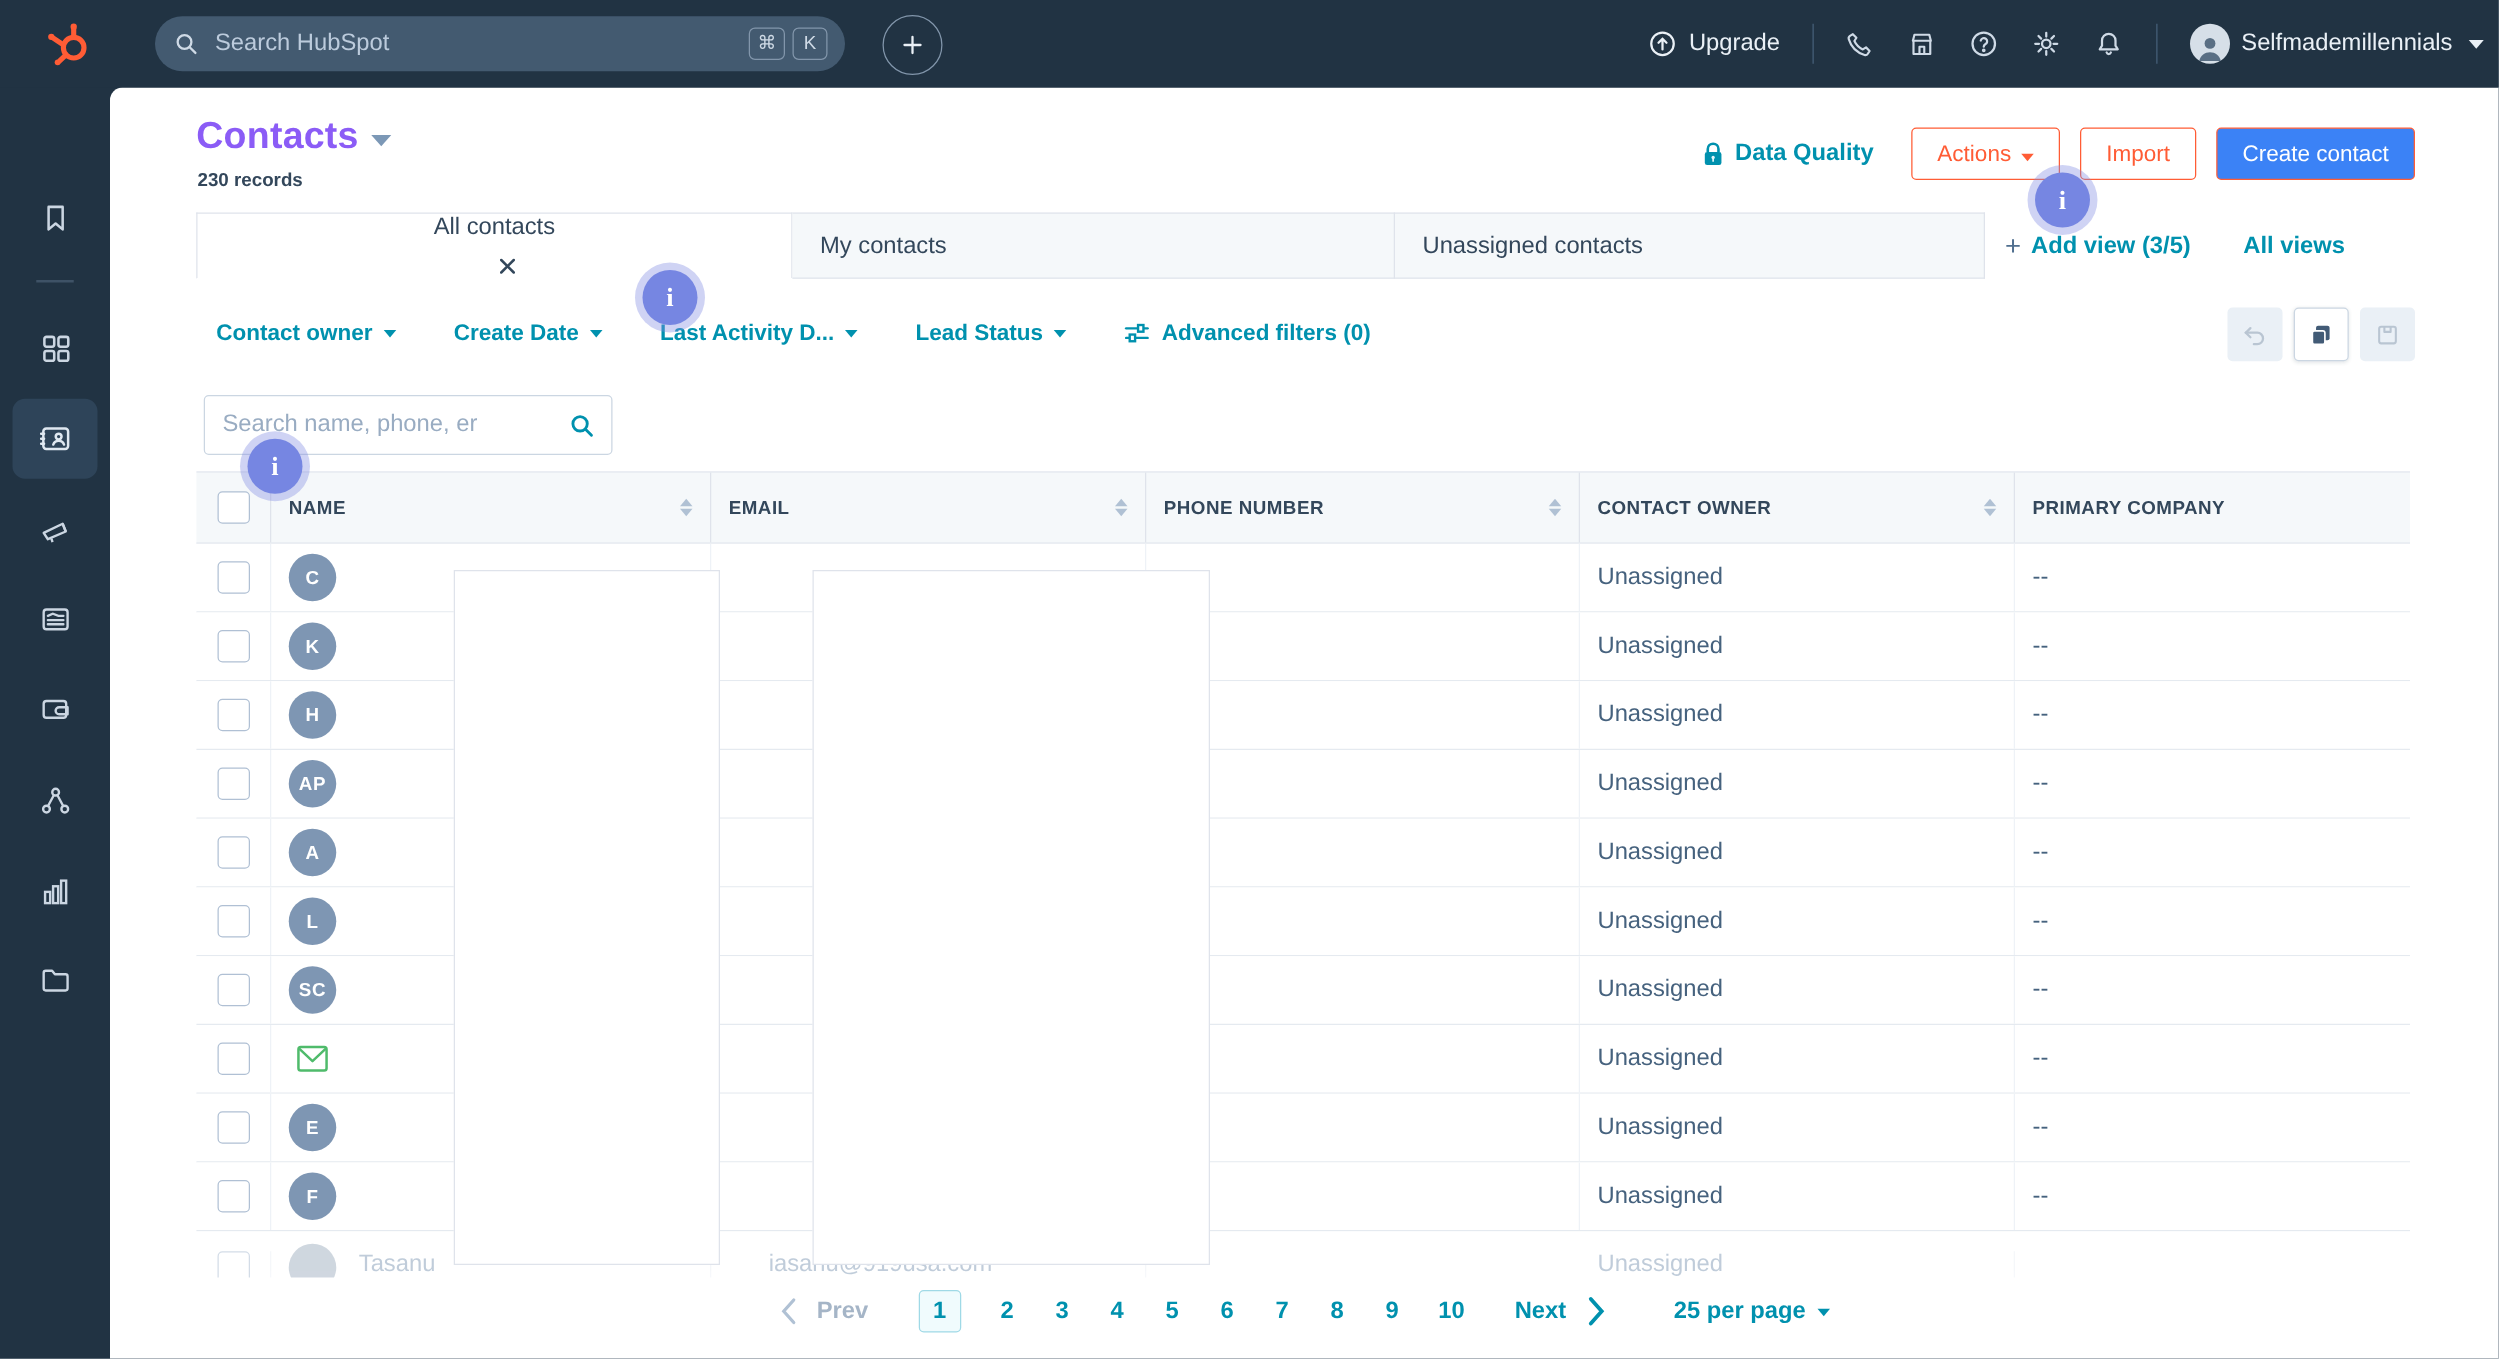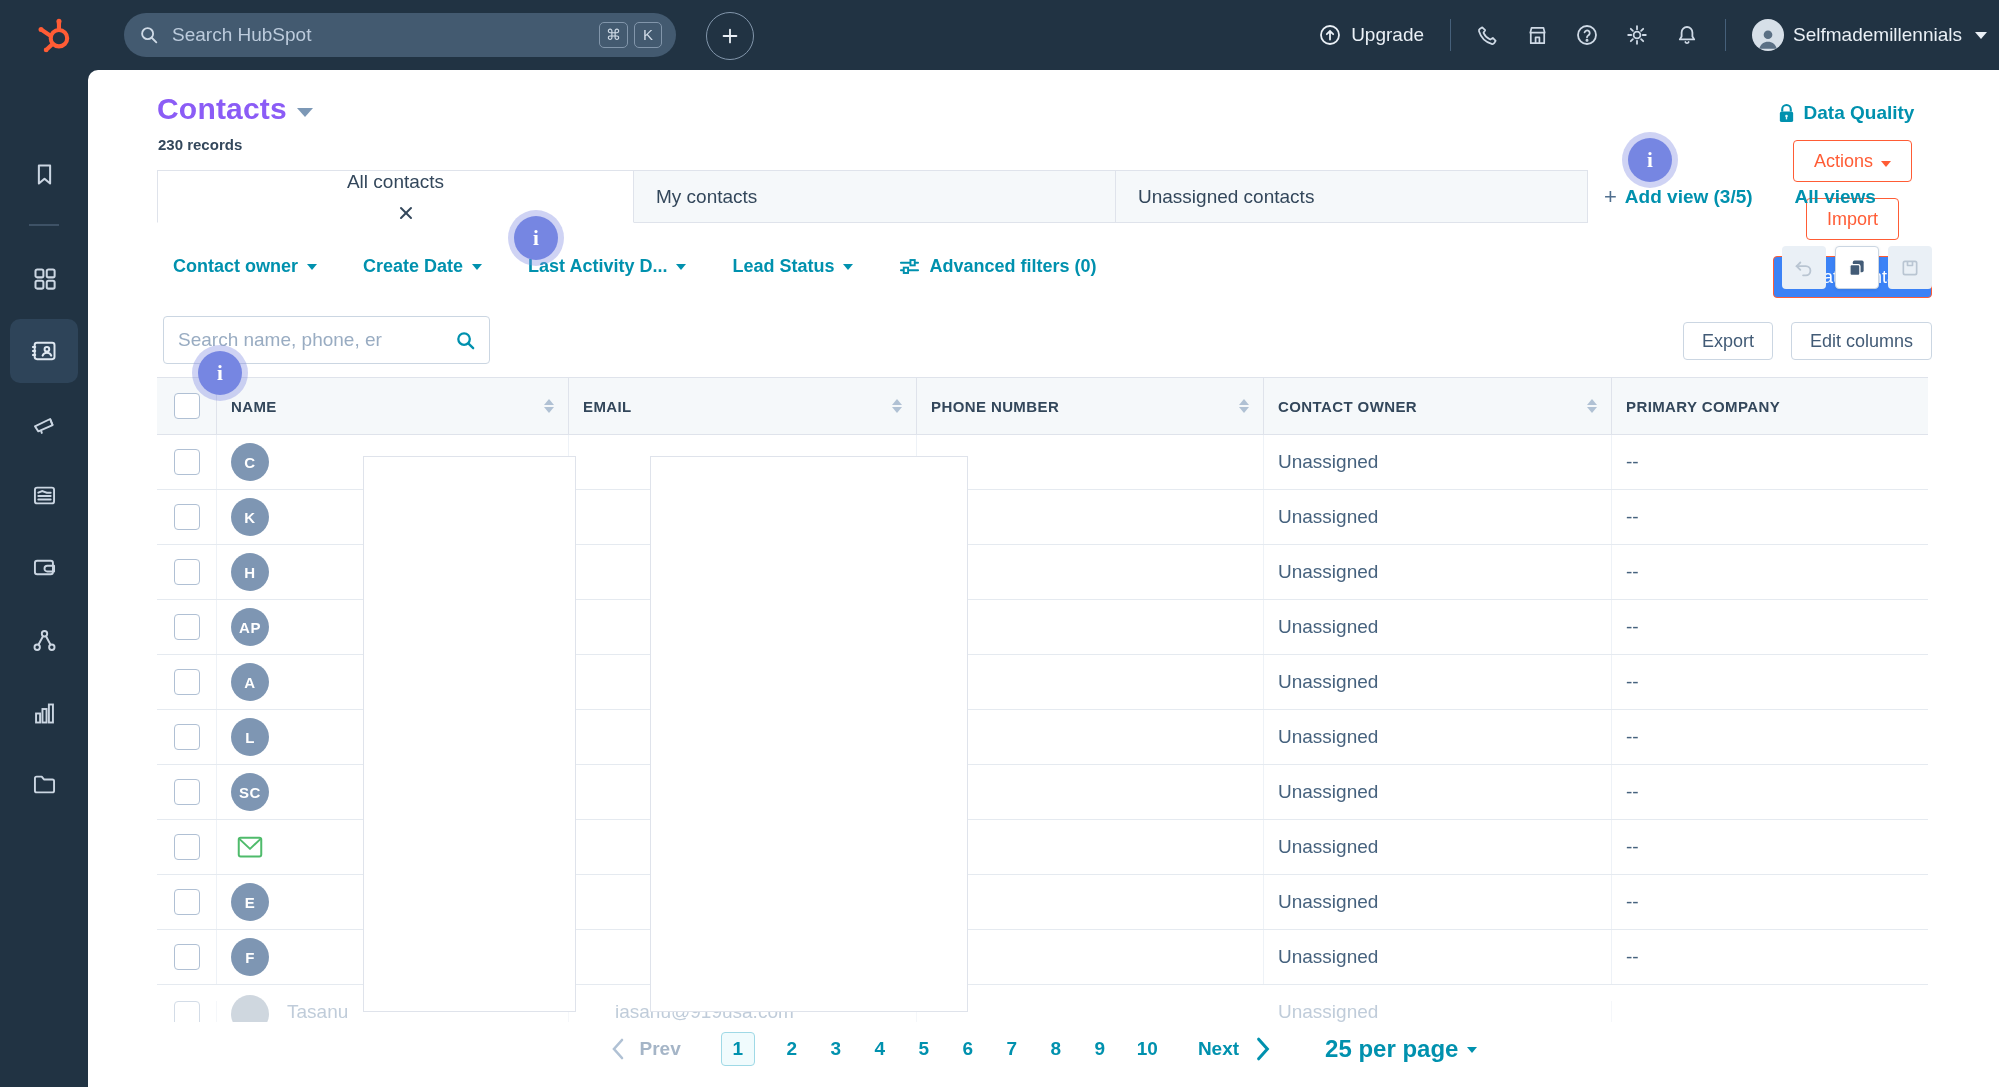--- a/index.html
+++ b/index.html
@@ -32,21 +32,21 @@
   .side-div{position:absolute;left:29px;top:154px;width:30px;height:2px;background:#3e5266;}
 
   
   .content{position:absolute;left:88px;top:70px;right:0;bottom:0;background:#fff;border-top-left-radius:10px;}
 
   .page-head{position:absolute;left:69px;right:67px;top:22px;height:80px;}
   .title-wrap{position:absolute;left:0;top:0;display:flex;align-items:center;gap:10px;cursor:pointer;}
   .page-title{font-size:30px;font-weight:bold;color:#8b5cf6;letter-spacing:.2px;}
   .title-caret{width:0;height:0;border-left:8px solid transparent;border-right:8px solid transparent;border-top:9px solid #7c98b6;margin-top:6px;}
   .records{position:absolute;left:1px;top:44px;font-size:15px;font-weight:bold;color:#33475b;}
-  .head-actions{position:absolute;right:0;top:10px;display:flex;align-items:center;gap:16px;flex-direction:column;}
+  .head-actions{position:absolute;right:0;top:10px;display:flex;align-items:center;gap:16px;}
   .dq-link{display:flex;align-items:center;gap:8px;color:#0091ae;font-size:19px;font-weight:bold;cursor:pointer;margin-right:14px;}
   .btn{font-family:"Liberation Sans",sans-serif;font-size:18px;border-radius:4px;padding:0 20px;height:42px;line-height:40px;cursor:pointer;box-sizing:border-box;}
   .btn-outline{background:#fff;border:1px solid #ff5c35;color:#ff5c35;}
   .btn-solid{background:#3b82f6;border:1px solid #ff5c35;color:#fff;}
   .btn .mini-caret{display:inline-block;width:0;height:0;border-left:5px solid transparent;border-right:5px solid transparent;border-top:6px solid #ff5c35;margin-left:8px;}
 
   
   .tabs{position:absolute;left:69px;top:100px;height:53px;display:flex;align-items:stretch;}
   .tab{box-sizing:border-box;display:flex;align-items:center;padding:0 22px;font-size:19px;color:#33475b;cursor:pointer;
        background:#f5f8fa;border:1px solid #dfe3eb;border-left:none;}
@@ -99,21 +99,21 @@
   .partial .cell{border-right:1px solid #eef2f7;color:#8da4bc;align-items:flex-start;}
   .partial .avatar{background:#a9b7c6;margin-top:-6px;}
 
   
   .pager{position:absolute;left:0;right:0;top:962px;display:flex;align-items:center;justify-content:center;gap:40px;}
   .pg-prev{display:flex;align-items:center;gap:14px;color:#a5b5c7;font-size:19px;font-weight:bold;cursor:pointer;}
   .pg-pages{display:flex;align-items:center;gap:30px;}
   .pg{color:#0091ae;font-size:19px;font-weight:bold;cursor:pointer;min-width:14px;text-align:center;}
   .pg.current{border:1px solid #9fd9e6;background:#f0fbfd;border-radius:4px;padding:5px 9px;}
   .pg-next{display:flex;align-items:center;gap:16px;color:#0091ae;font-size:19px;font-weight:bold;cursor:pointer;}
-  .per-page{display:flex;align-items:center;gap:9px;color:#0091ae;font-size:24px;font-weight:bold;cursor:pointer;margin-left:14px;}
+  .per-page{display:flex;align-items:center;gap:9px;color:#0091ae;font-size:19px;font-weight:bold;cursor:pointer;margin-left:14px;}
   .f-caret.teal{border-top-color:#0091ae;}
 
   
   .ibadge{position:absolute;width:44px;height:44px;border-radius:50%;background:#7686e2;color:#fff;z-index:9;
           display:flex;align-items:center;justify-content:center;font:bold 21px "Liberation Serif",serif;
           box-shadow:0 0 0 6px rgba(129,140,227,.38);}
 </style>
 </head>
 <body>
 
@@ -364,24 +364,20 @@
         </svg>
       </div>
     </div>
 
     <div class="search-box">
       <input placeholder="Search name, phone, er" style="">
       <svg width="23" height="23" viewBox="0 0 24 24" fill="none" stroke="#0091ae" stroke-width="2.4" stroke-linecap="round">
         <circle cx="10.5" cy="10.5" r="6"></circle>
           <line x1="15.2" y1="15.2" x2="20" y2="20"></line>
       </svg>
-    </div>
-    <div class="tool-btns">
-      <button class="btn-plain">Export</button>
-      <button class="btn-plain">Edit columns</button>
     </div>
 
     <div class="table">
       <div class="thead">
         <div class="th c-check">
             <span class="checkbox"></span>
           </div>
         <div class="th c-name">
             <span>NAME</span>
             <span class="sort">

